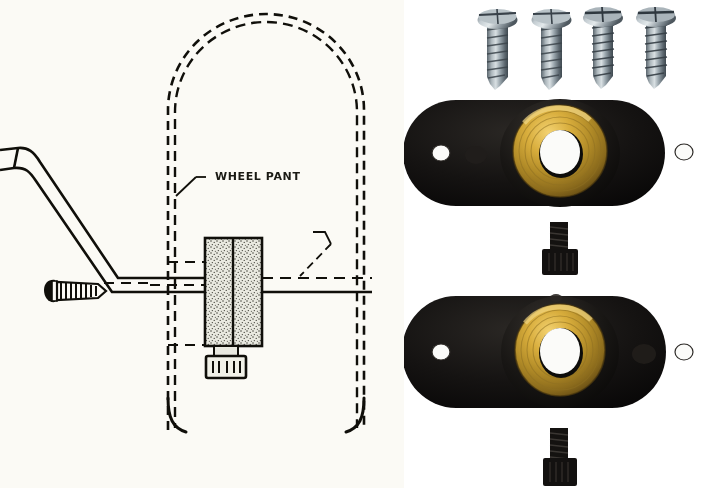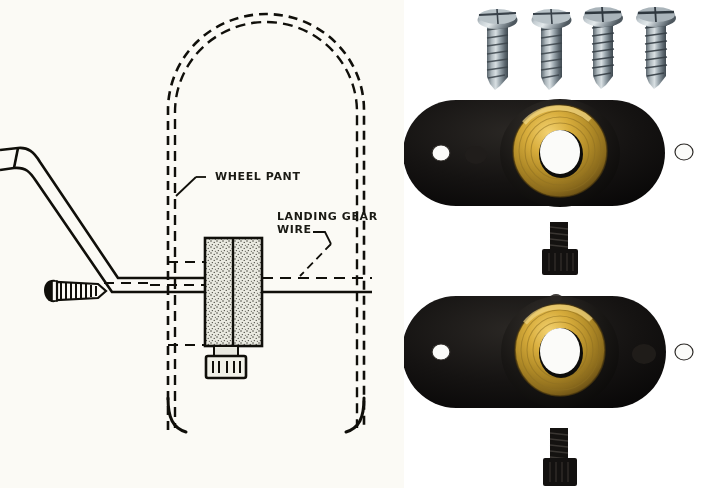--- a/index.html
+++ b/index.html
@@ -130,22 +130,20 @@
         <path d="M206 177 L196 177"></path>
         <path d="M196 177 L176 196"></path>
       </g>
       <g fill="none" stroke="#100f0a" stroke-width="1.8">
         <path d="M313 232 L325 232 L331 244"></path>
         <path d="M331 244 L300 276" stroke-dasharray="8 5"></path>
       </g>
     </svg>
 
     <div class="lbl" id="lbl-wheel-pant">WHEEL PANT</div>
-    <div class="lbl" id="lbl-landing-gear">LANDING GEAR
-WIRE</div>
   </div>
 
   <div id="photo-panel">
     <svg id="photo-svg" viewBox="0 0 316 488">
       <defs>
         <linearGradient id="gSteel" x1="0" y1="0" x2="1" y2="0">
           <stop offset="0" stop-color="#5b666e"></stop>
           <stop offset="0.22" stop-color="#aeb8bd"></stop>
           <stop offset="0.42" stop-color="#d9e0e3"></stop>
           <stop offset="0.62" stop-color="#9aa6ad"></stop>

